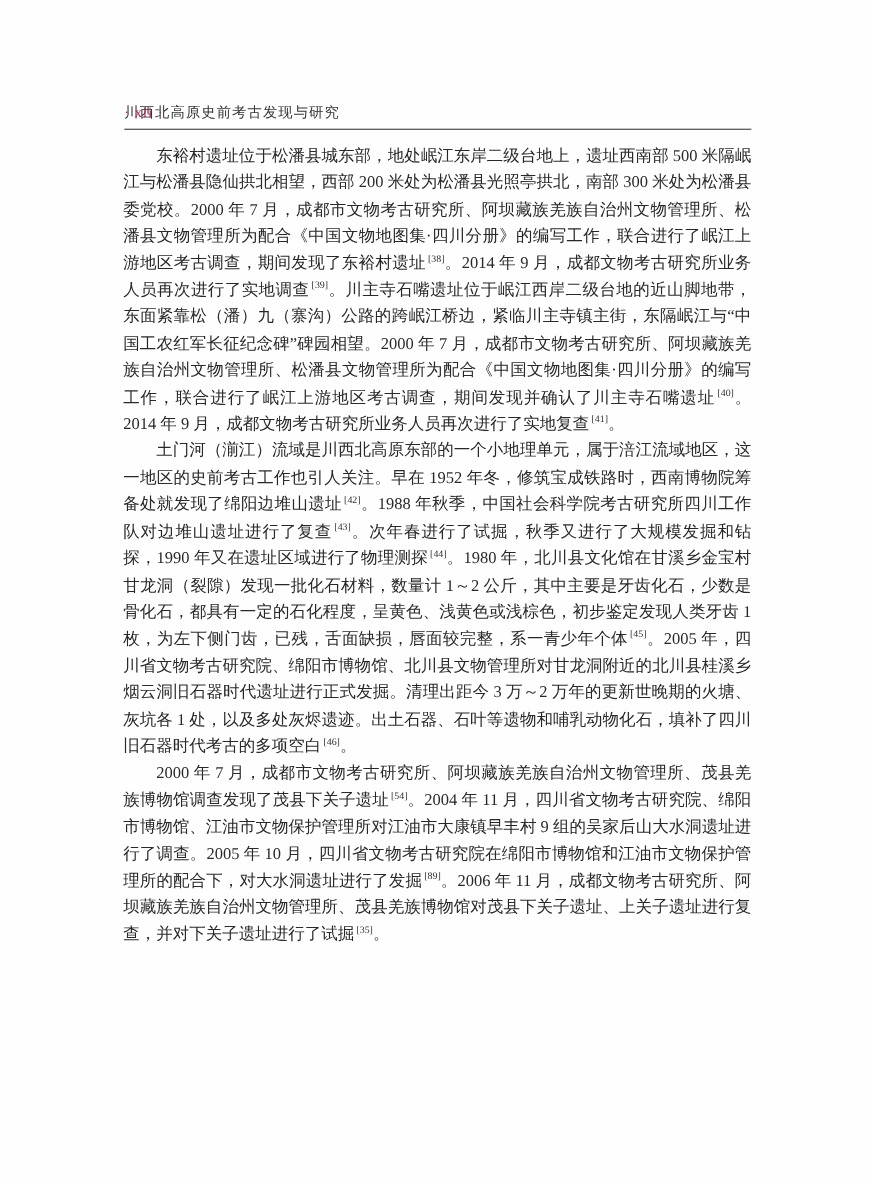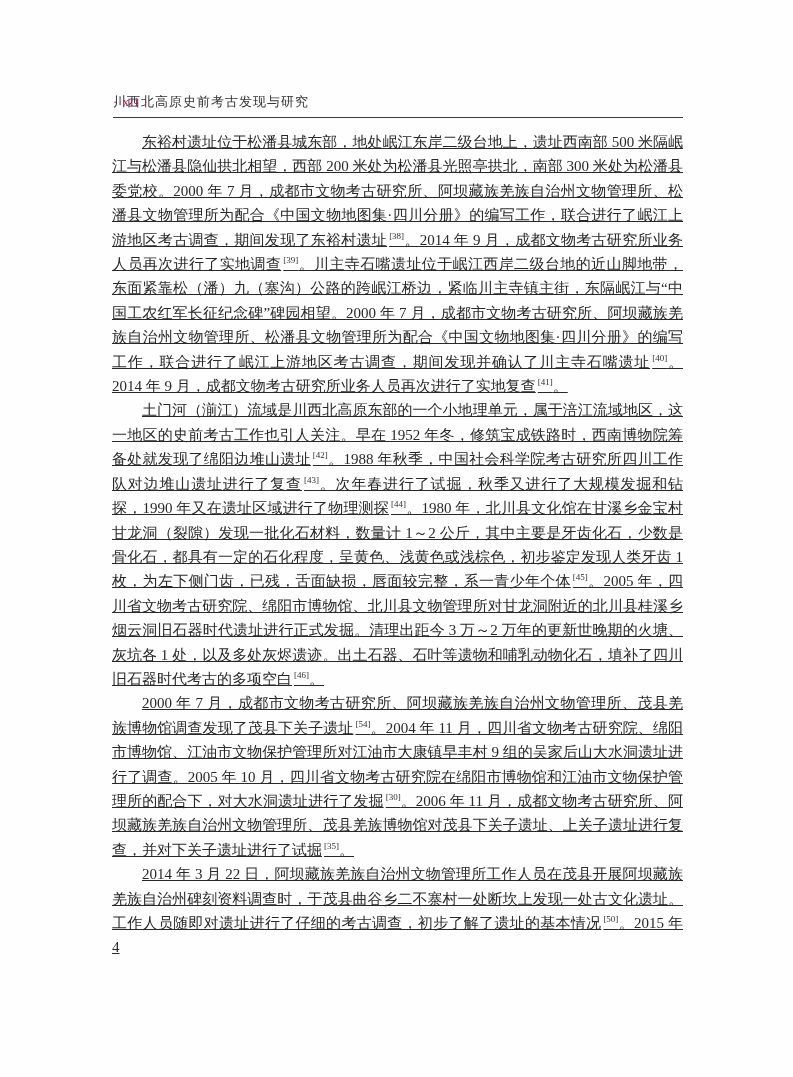--- a/index.html
+++ b/index.html
@@ -57,21 +57,20 @@
     text-align: justify;
     text-justify: inter-character;
     color: #282828;
   }
   .body-text p.para {
     margin: 0;
     padding: 0;
   }
   .body-text p.para.indent {
     text-indent: 2em;
-    text-decoration: underline;
   }
   sup.ref {
     font-size: 9px;
     line-height: 0;
     vertical-align: super;
     margin-left: 2px;
     letter-spacing: 0;
     color: #2f2f2f;
   }
 </style>
@@ -80,16 +79,15 @@
 
 <div class="page">
   <div class="header">
     <span class="pagenum">· xii ·</span>
     <span class="running-title">川西北高原史前考古发现与研究</span>
   </div>
   <div class="rule"></div>
   <div class="body-text">
       <p class="para indent">东裕村遗址位于松潘县城东部，地处岷江东岸二级台地上，遗址西南部 500 米隔岷江与松潘县隐仙拱北相望，西部 200 米处为松潘县光照亭拱北，南部 300 米处为松潘县委党校。2000 年 7 月，成都市文物考古研究所、阿坝藏族羌族自治州文物管理所、松潘县文物管理所为配合《中国文物地图集·四川分册》的编写工作，联合进行了岷江上游地区考古调查，期间发现了东裕村遗址<sup class="ref">[38]</sup>。2014 年 9 月，成都文物考古研究所业务人员再次进行了实地调查<sup class="ref">[39]</sup>。川主寺石嘴遗址位于岷江西岸二级台地的近山脚地带，东面紧靠松（潘）九（寨沟）公路的跨岷江桥边，紧临川主寺镇主街，东隔岷江与“中国工农红军长征纪念碑”碑园相望。2000 年 7 月，成都市文物考古研究所、阿坝藏族羌族自治州文物管理所、松潘县文物管理所为配合《中国文物地图集·四川分册》的编写工作，联合进行了岷江上游地区考古调查，期间发现并确认了川主寺石嘴遗址<sup class="ref">[40]</sup>。2014 年 9 月，成都文物考古研究所业务人员再次进行了实地复查<sup class="ref">[41]</sup>。</p>
       <p class="para indent">土门河（湔江）流域是川西北高原东部的一个小地理单元，属于涪江流域地区，这一地区的史前考古工作也引人关注。早在 1952 年冬，修筑宝成铁路时，西南博物院筹备处就发现了绵阳边堆山遗址<sup class="ref">[42]</sup>。1988 年秋季，中国社会科学院考古研究所四川工作队对边堆山遗址进行了复查<sup class="ref">[43]</sup>。次年春进行了试掘，秋季又进行了大规模发掘和钻探，1990 年又在遗址区域进行了物理测探<sup class="ref">[44]</sup>。1980 年，北川县文化馆在甘溪乡金宝村甘龙洞（裂隙）发现一批化石材料，数量计 1～2 公斤，其中主要是牙齿化石，少数是骨化石，都具有一定的石化程度，呈黄色、浅黄色或浅棕色，初步鉴定发现人类牙齿 1 枚，为左下侧门齿，已残，舌面缺损，唇面较完整，系一青少年个体<sup class="ref">[45]</sup>。2005 年，四川省文物考古研究院、绵阳市博物馆、北川县文物管理所对甘龙洞附近的北川县桂溪乡烟云洞旧石器时代遗址进行正式发掘。清理出距今 3 万～2 万年的更新世晚期的火塘、灰坑各 1 处，以及多处灰烬遗迹。出土石器、石叶等遗物和哺乳动物化石，填补了四川旧石器时代考古的多项空白<sup class="ref">[46]</sup>。</p>
-      <p class="para indent">2000 年 7 月，成都市文物考古研究所、阿坝藏族羌族自治州文物管理所、茂县羌族博物馆调查发现了茂县下关子遗址<sup class="ref">[54]</sup>。2004 年 11 月，四川省文物考古研究院、绵阳市博物馆、江油市文物保护管理所对江油市大康镇早丰村 9 组的吴家后山大水洞遗址进行了调查。2005 年 10 月，四川省文物考古研究院在绵阳市博物馆和江油市文物保护管理所的配合下，对大水洞遗址进行了发掘<sup class="ref">[30]</sup>。2006 年 11 月，成都文物考古研究所、阿坝藏族羌族自治州文物管理所、茂县羌族博物馆对茂县下关子遗址、上关子遗址进行复查，并对下关子遗址进行了试掘<sup class="ref">[35]</sup>。</p>
-      <p class="para indent">2014 年 3 月 22 日，阿坝藏族羌族自治州文物管理所工作人员在茂县开展阿坝藏族羌族自治州碑刻资料调查时，于茂县曲谷乡二不寨村一处断坎上发现一处古文化遗址。工作人员随即对遗址进行了仔细的考古调查，初步了解了遗址的基本情况<sup class="ref">[50]</sup>。2015 年 4</p>
+      <p class="para indent">2000 年 7 月，成都市文物考古研究所、阿坝藏族羌族自治州文物管理所、茂县羌族博物馆调查发现了茂县下关子遗址<sup class="ref">[54]</sup>。2004 年 11 月，四川省文物考古研究院、绵阳市博物馆、江油市文物保护管理所对江油市大康镇早丰村 9 组的吴家后山大水洞遗址进行了调查。2005 年 10 月，四川省文物考古研究院在绵阳市博物馆和江油市文物保护管理所的配合下，对大水洞遗址进行了发掘<sup class="ref">[89]</sup>。2006 年 11 月，成都文物考古研究所、阿坝藏族羌族自治州文物管理所、茂县羌族博物馆对茂县下关子遗址、上关子遗址进行复查，并对下关子遗址进行了试掘<sup class="ref">[35]</sup>。</p>
     </div>
 </div>
 
 </body></html>

